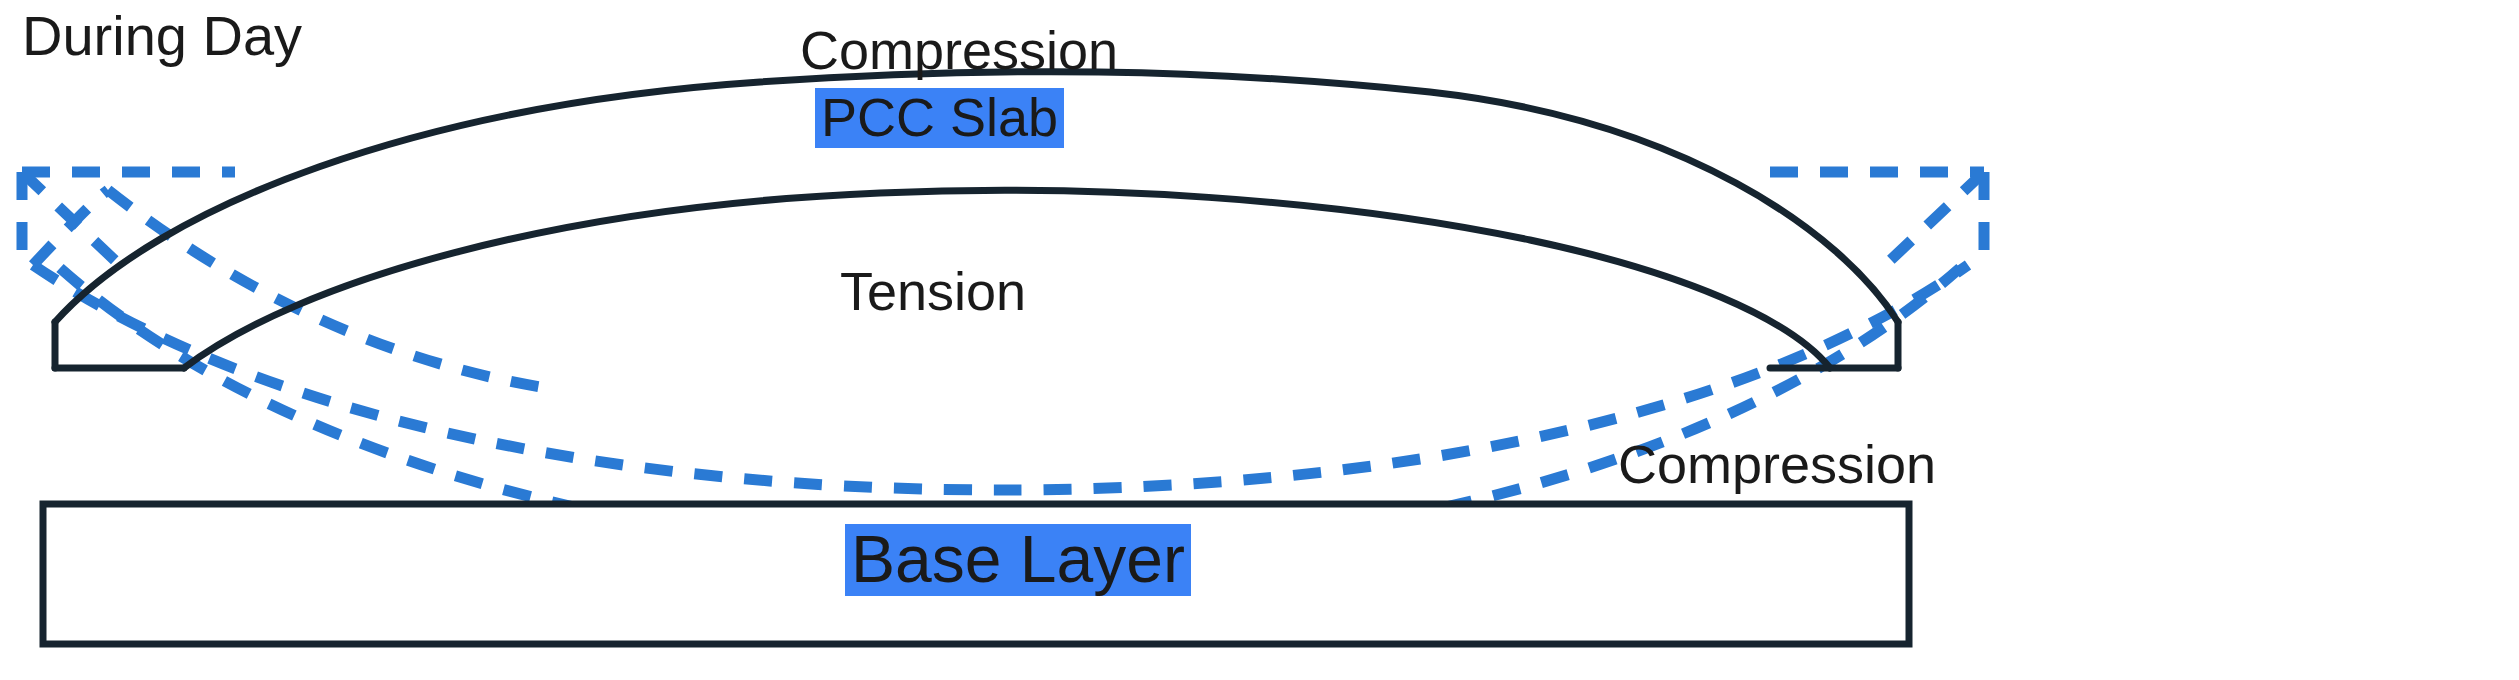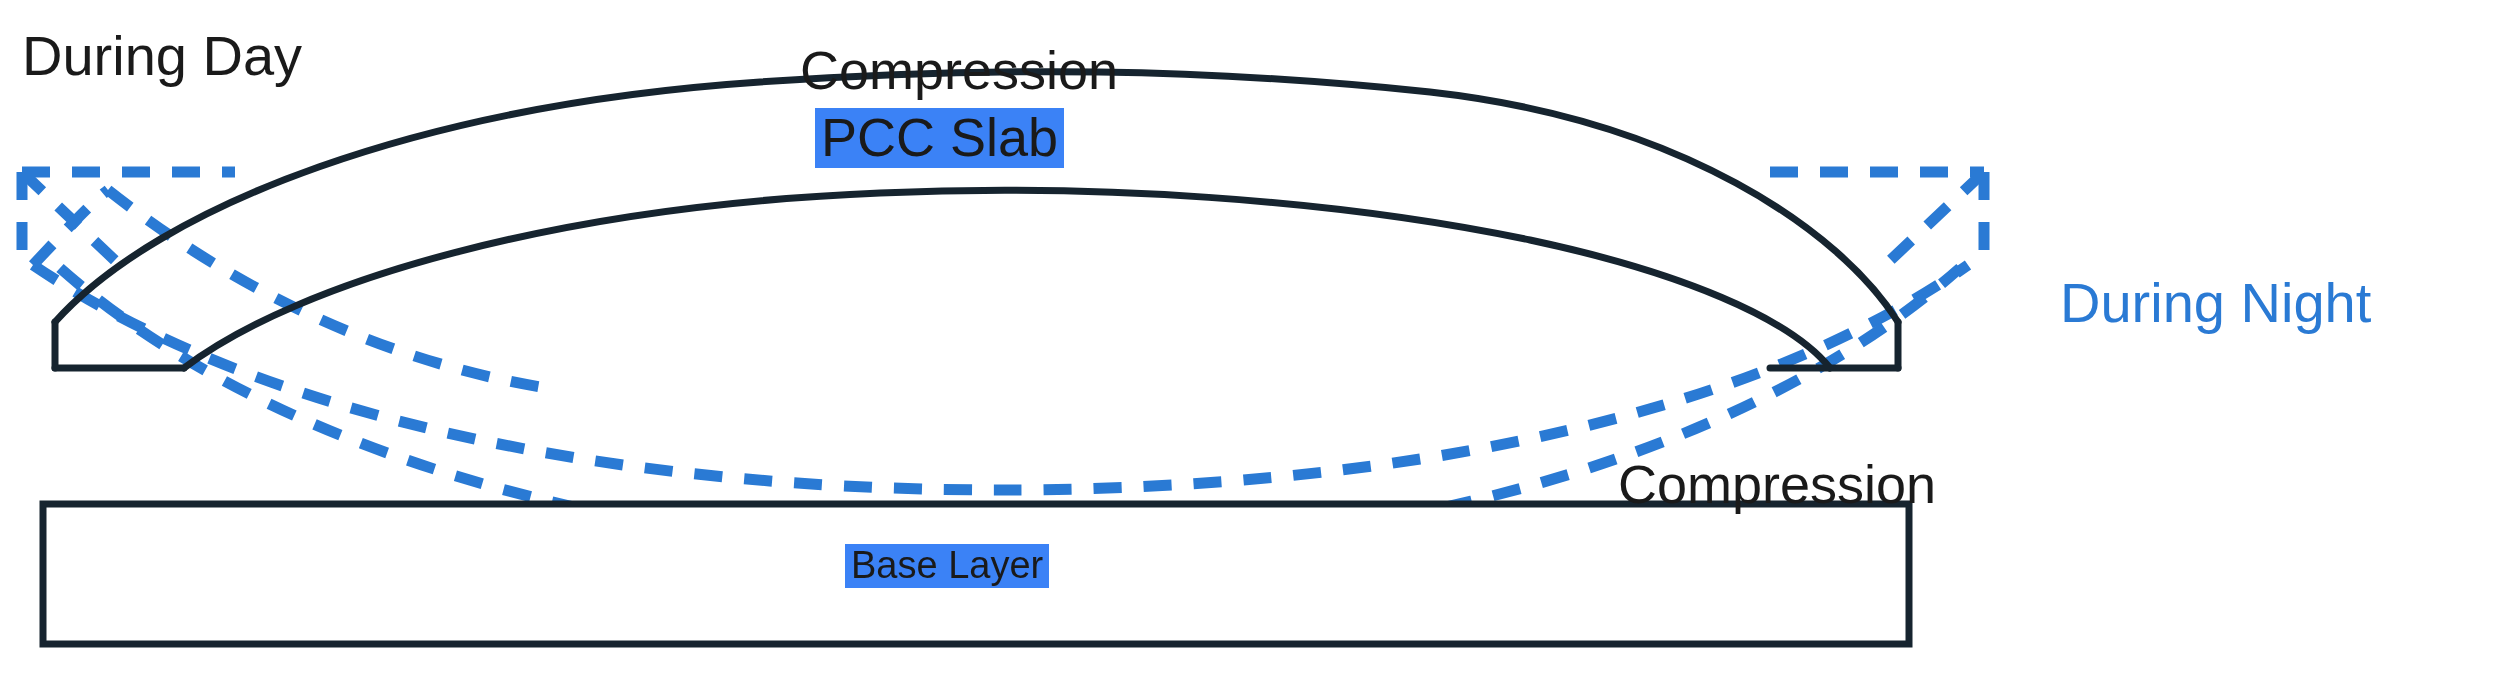--- a/index.html
+++ b/index.html
@@ -24,21 +24,20 @@
     left: 0;
     top: 0;
     width: 2519px;
     height: 680px;
   }
   .label {
     position: absolute;
     white-space: nowrap;
     line-height: 1.0;
     font-family: "Liberation Sans", sans-serif;
-    margin-top: 20px;
   }
   .label-dark {
     color: #1a1a1a;
   }
   .label-blue {
     color: #2a7ad4;
   }
   .label-hl {
     background: #3b82f6;
     padding: 2px 6px 4px 6px;
@@ -69,21 +68,21 @@
     font-size: 56px;
   }
   #label-compression-bottom {
     left: 1618px;
     top: 437px;
     font-size: 54px;
   }
   #label-base-layer {
     left: 845px;
     top: 524px;
-    font-size: 38px;
+    font-size: 66px;
   }
 </style>
 </head>
 <body>
 
 <div id="diagram-root">
 
   <svg id="curling-svg" viewBox="0 0 2519 680">
 
     <g>
@@ -120,20 +119,20 @@
     <rect x="43" y="504" width="1866" height="140" fill="#ffffff" stroke="#16242f" stroke-width="7"></rect>
 
   </svg>
 
   <div class="label label-dark" id="label-during-day">During Day</div>
 
   <div class="label label-dark" id="label-compression-top">Compression</div>
 
   <div class="label label-dark label-hl" id="label-pcc-slab">PCC Slab</div>
 
+  <div class="label label-dark" id="label-tension">Tension</div>
 
-  <div class="label label-blue" id="label-during-night">During Night</div>
 
   <div class="label label-dark" id="label-compression-bottom">Compression</div>
 
   <div class="label label-dark label-hl" id="label-base-layer">Base Layer</div>
 
 </div>
 
 </body></html>

